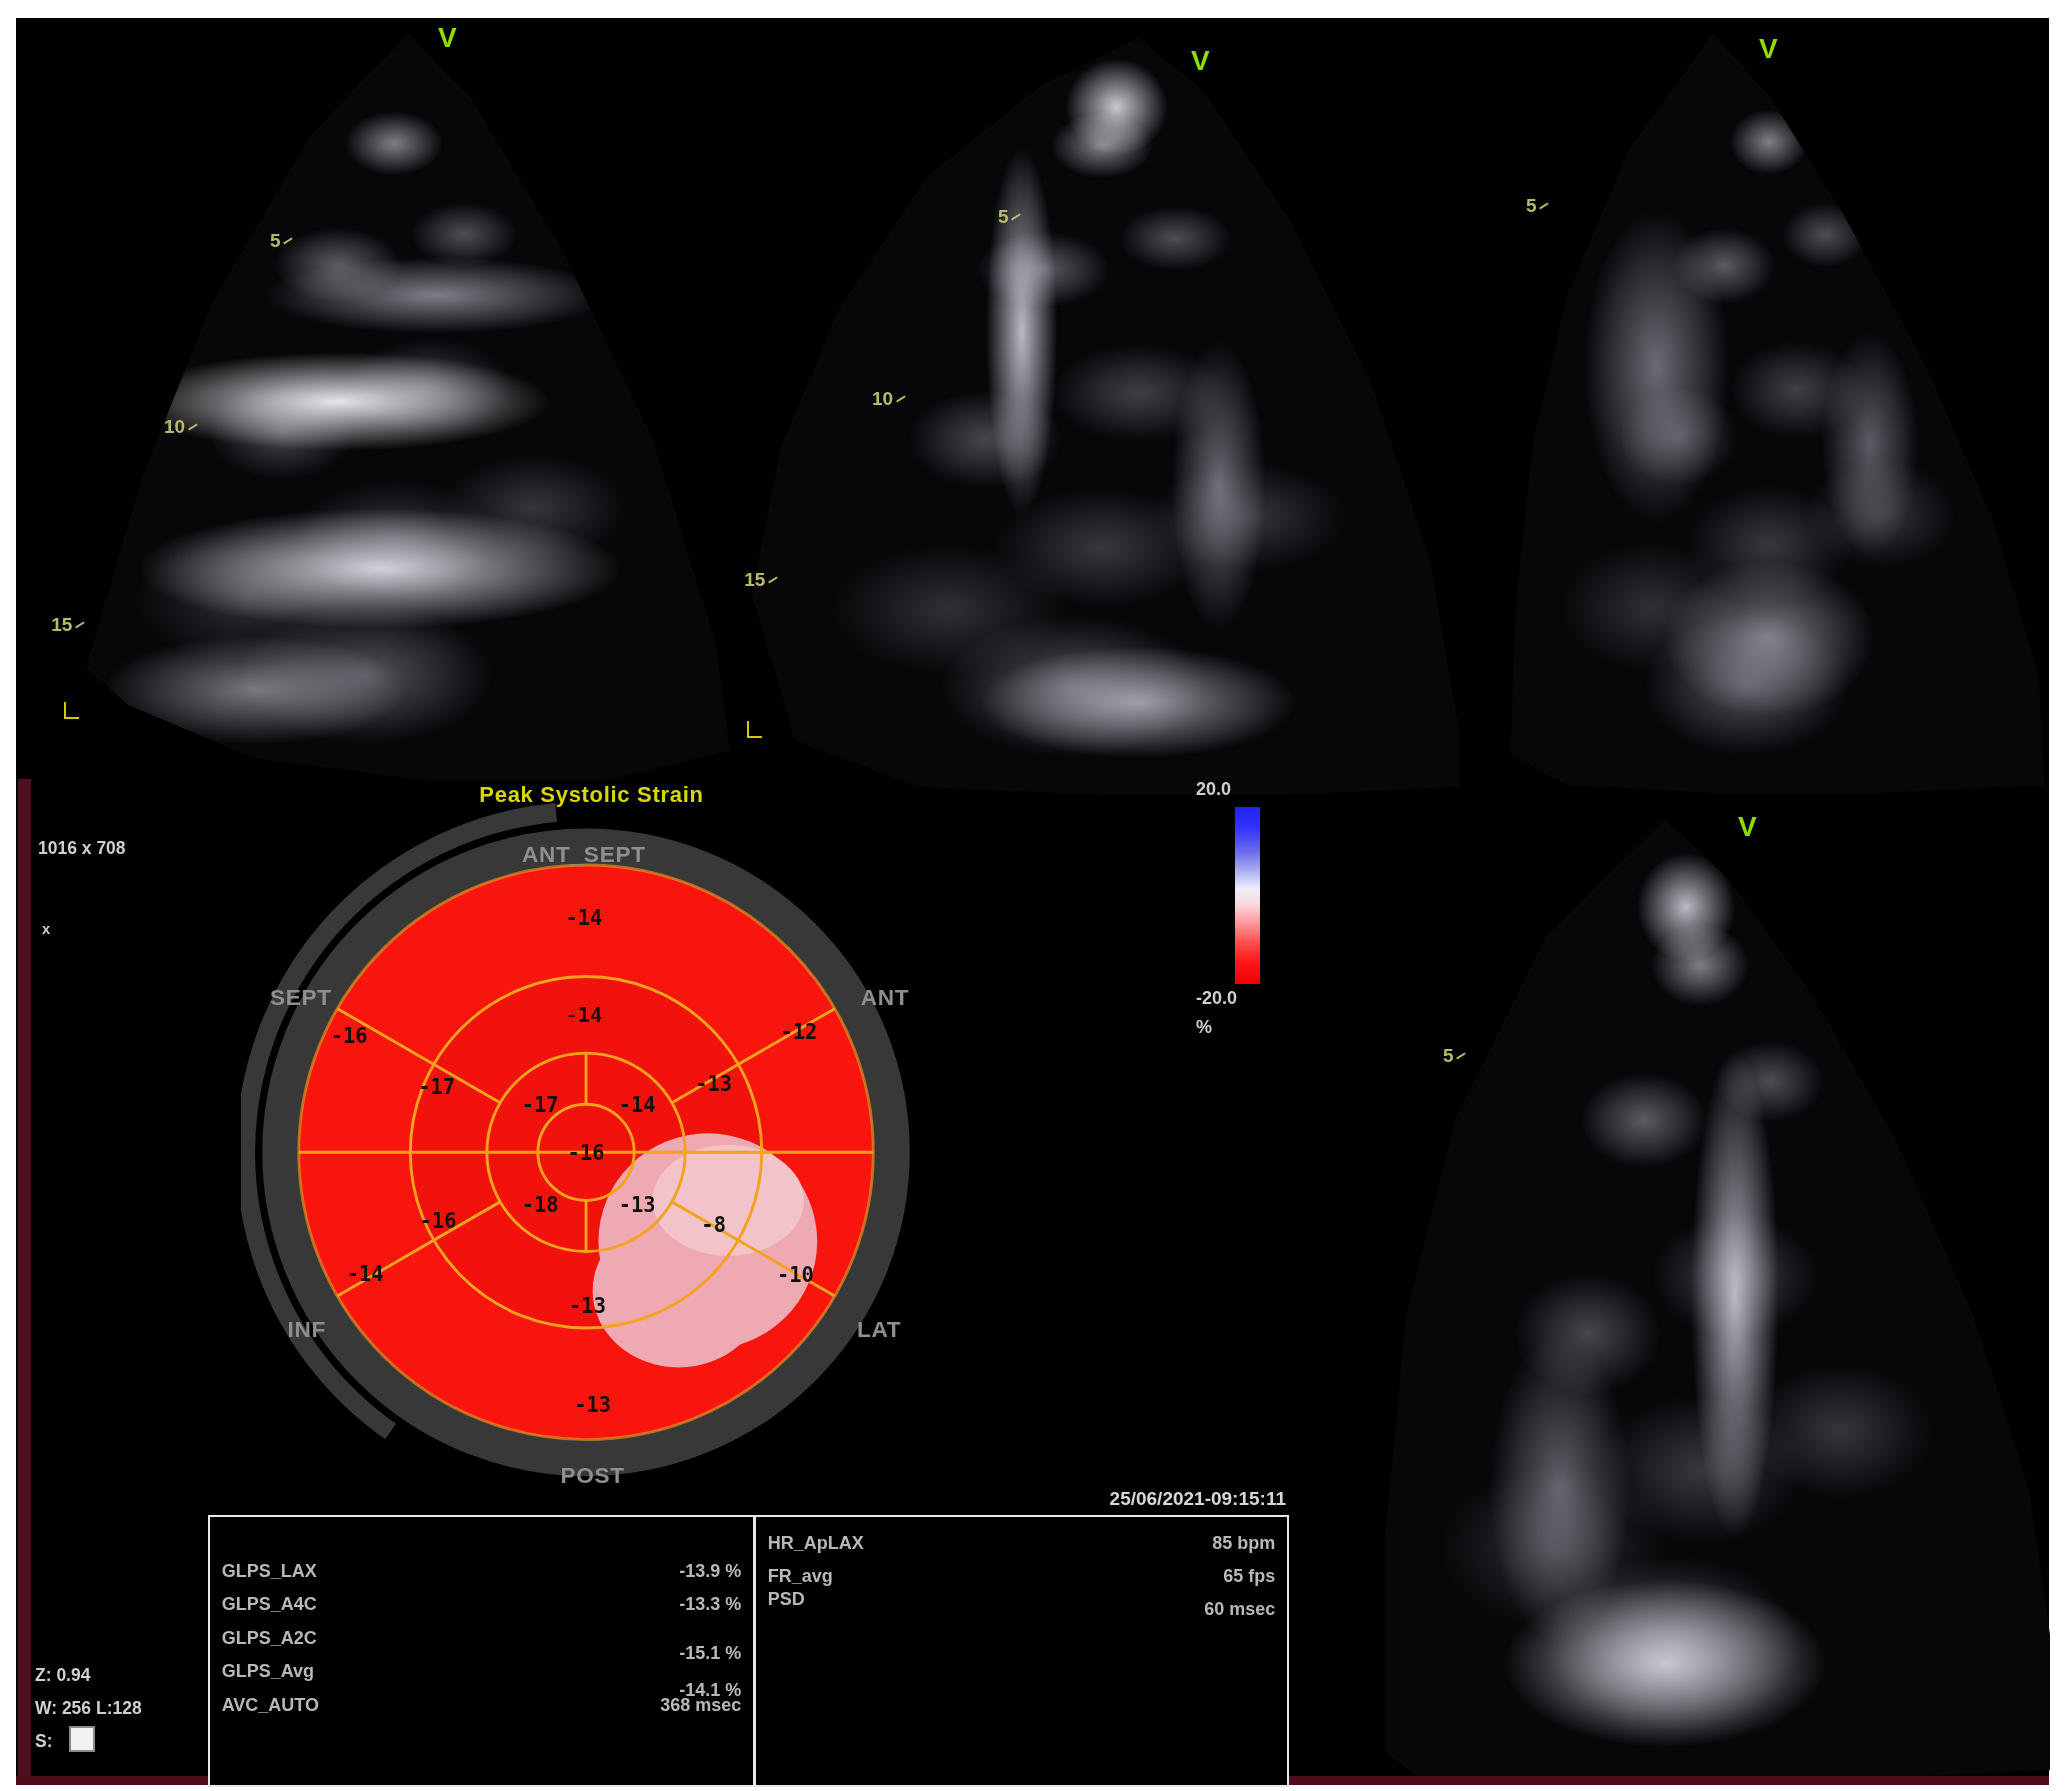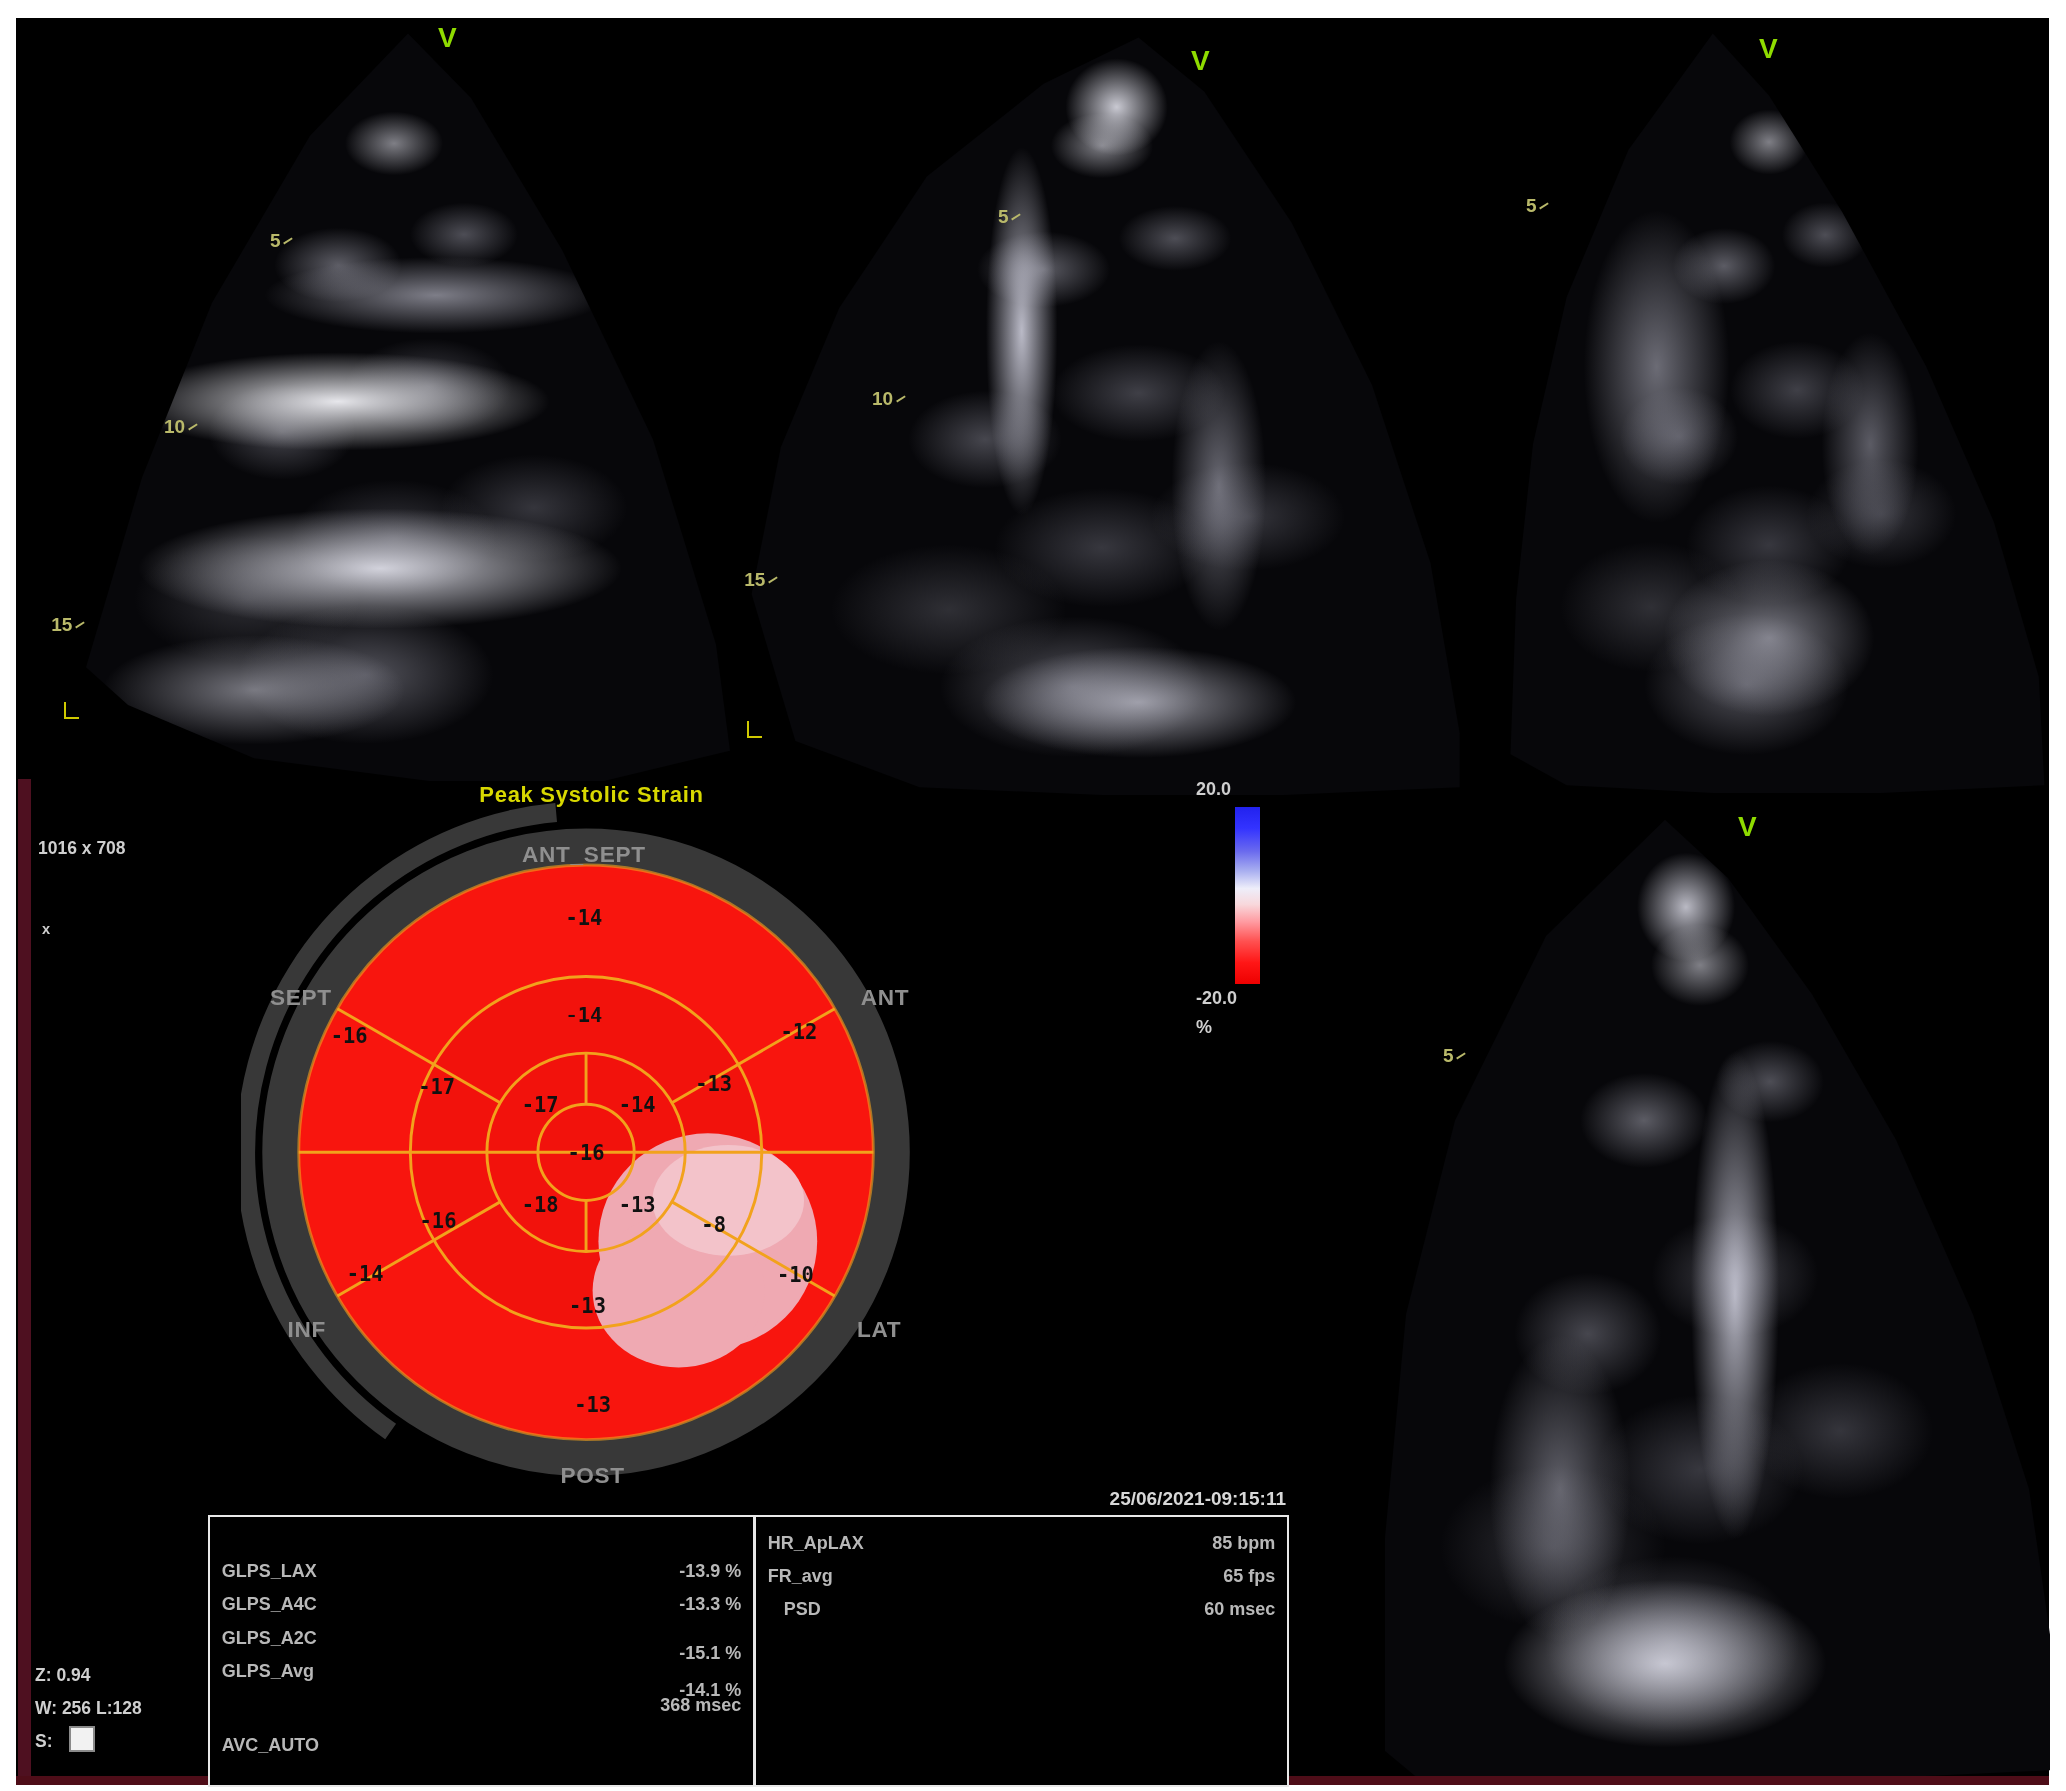--- a/index.html
+++ b/index.html
@@ -216,25 +216,25 @@
 
   <div class="mbox" style="left:208px;top:1515px;width:543px;height:268px;">
     <div class="mrow-label" style="top:44px;">GLPS_LAX</div>
     <div class="mrow-value" style="top:44px;">-13.9 %</div>
     <div class="mrow-label" style="top:77px;">GLPS_A4C</div>
     <div class="mrow-value" style="top:77px;">-13.3 %</div>
     <div class="mrow-label" style="top:111px;">GLPS_A2C</div>
     <div class="mrow-value" style="top:126px;">-15.1 %</div>
     <div class="mrow-label" style="top:144px;">GLPS_Avg</div>
     <div class="mrow-value" style="top:144px;margin-top:19px;">-14.1 %</div>
-    <div class="mrow-label" style="top:178px;margin-top:40px;">AVC_AUTO</div>
+    <div class="mrow-label" style="top:178px;">AVC_AUTO</div>
     <div class="mrow-value" style="top:178px;">368 msec</div>
   </div>
   <div class="mbox" style="left:754px;top:1515px;width:531px;height:268px;">
     <div class="mrow-label" style="top:16px;">HR_ApLAX</div>
     <div class="mrow-value" style="top:16px;">85 bpm</div>
     <div class="mrow-label" style="top:49px;">FR_avg</div>
     <div class="mrow-value" style="top:49px;">65 fps</div>
-    <div class="mrow-label" style="top:82px;margin-left:16px;">PSD</div>
+    <div class="mrow-label" style="top:72px;">PSD</div>
     <div class="mrow-value" style="top:82px;">60 msec</div>
   </div>
 </div>
 
 
 </body></html>

